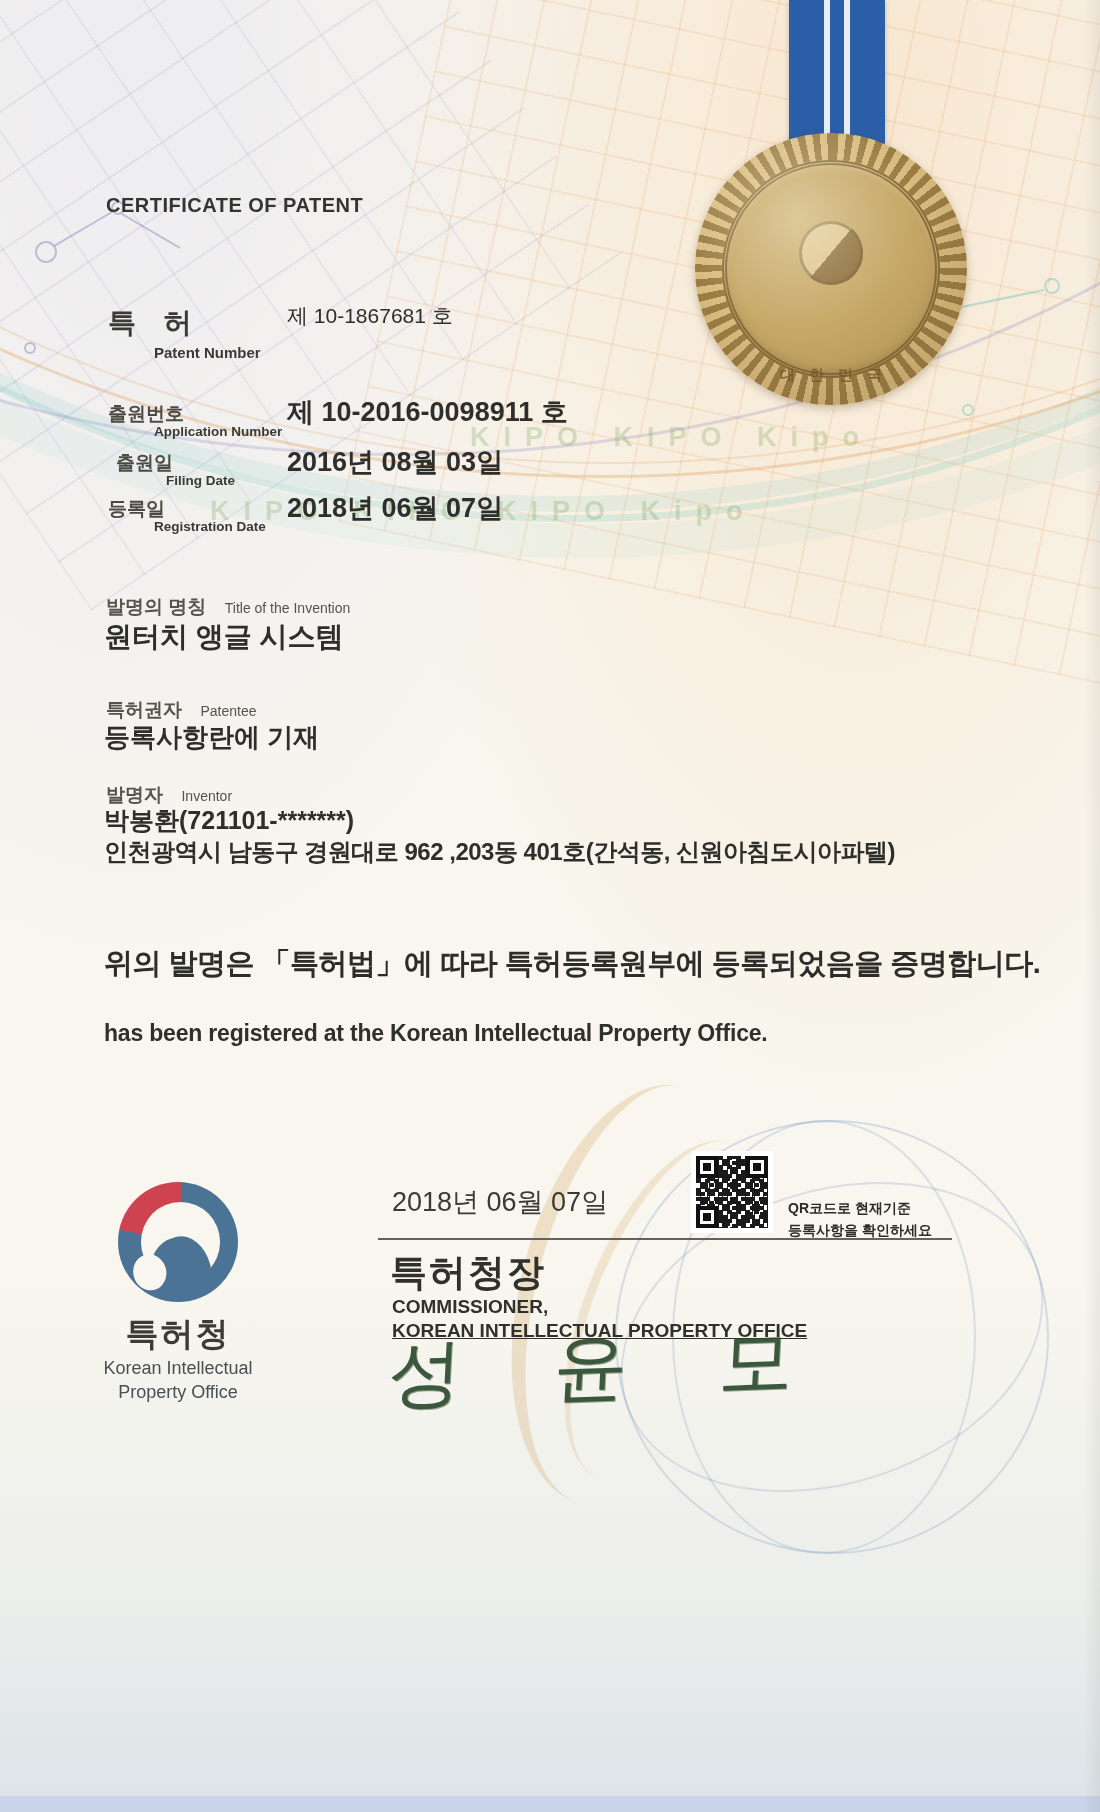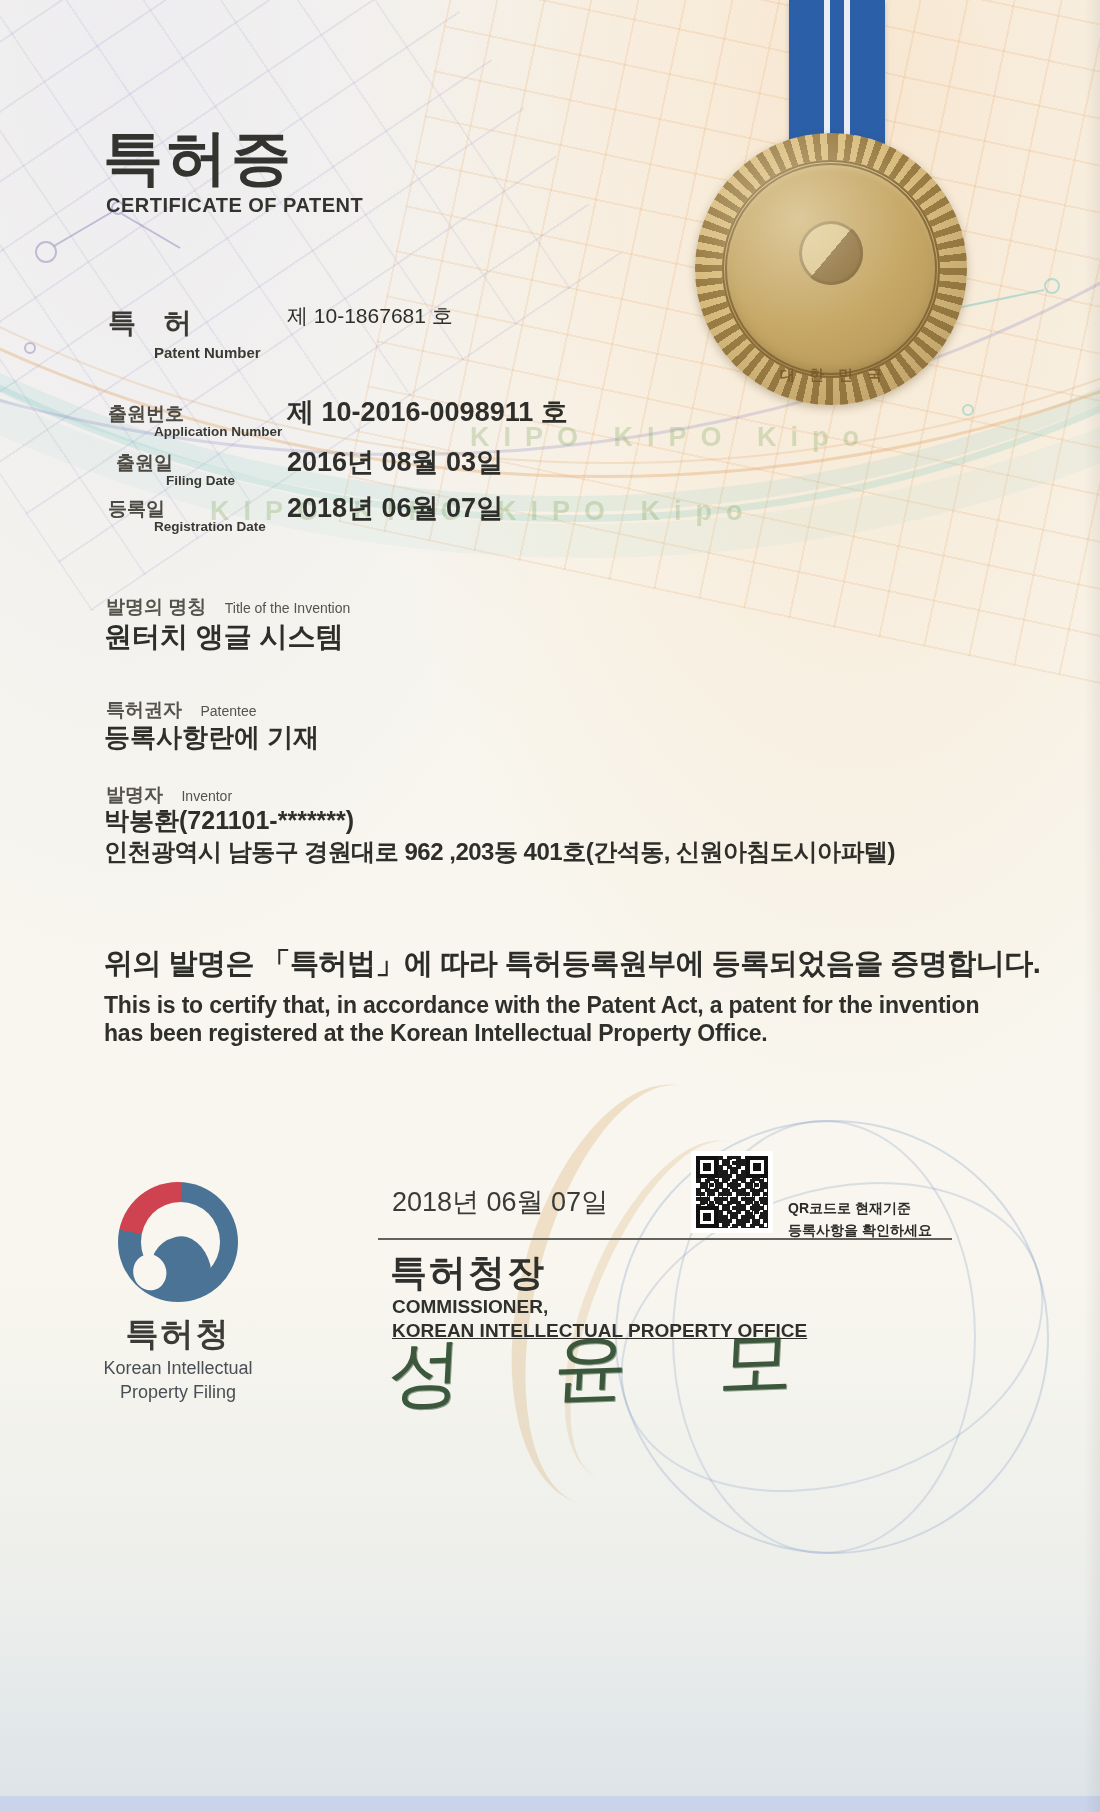--- a/index.html
+++ b/index.html
@@ -145,21 +145,20 @@
   <div class="deco edge-r"></div>
 
   <div class="abs ribbon"></div>
   <div class="abs seal">
     <div class="seal-disc"></div>
     <div class="seal-ring"></div>
     <div class="seal-emblem"></div>
     <div class="seal-country">대한민국</div>
   </div>
 
-  <div class="abs z title-ko">특허증</div>
   <div class="abs z title-en">CERTIFICATE OF PATENT</div>
 
   <div class="abs z lab-big" style="left:108px;top:304px;letter-spacing:10px;">특 허</div>
   <div class="abs z lab-sub" style="left:108px;top:344px;">Patent Number</div>
   <div class="abs z val-xl" style="left:287px;top:302px;">제 10-1867681 호</div>
 
   <div class="abs z lab-mid" style="left:108px;top:401px;">출원번호</div>
   <div class="abs z lab-sub" style="left:108px;top:424px;font-size:13.5px;">Application Number</div>
   <div class="abs z val-lg" style="left:287px;top:394px;">제 10-2016-0098911 호</div>
 
@@ -184,21 +183,20 @@
   <div class="abs z val-md" style="left:104px;top:720px;font-size:26px;">등록사항란에 기재</div>
 
   <div class="abs z" style="left:106px;top:782px;">
     <span class="lab-mid" style="color:#55534b;">발명자</span>
     <span class="lab-sm" style="margin-left:14px;">Inventor</span>
   </div>
   <div class="abs z val-md" style="left:104px;top:804px;">박봉환(721101-*******)</div>
   <div class="abs z val-md" style="left:104px;top:836px;font-size:24px;letter-spacing:-0.5px;">인천광역시 남동구  경원대로  962 ,203동 401호(간석동, 신원아침도시아파텔)</div>
 
   <div class="abs z stmt-ko">위의 발명은 「특허법」에 따라 특허등록원부에 등록되었음을 증명합니다.</div>
-  <div class="abs z stmt-en" style="left:104px;top:992px;">This is to certify that, in accordance with the Patent Act, a patent for the invention</div>
   <div class="abs z stmt-en" style="left:104px;top:1020px;">has been registered at the Korean Intellectual Property Office.</div>
 
   <div class="abs z date-line">2018년 06월 07일</div>
 
   <div class="abs qr">
     <div class="qr-noise"></div>
     <span class="fp tl"></span>
     <span class="fp tr"></span>
     <span class="fp bl"></span>
   </div>
@@ -211,15 +209,15 @@
   <div class="abs z comm-en" style="left:392px;top:1320px;text-decoration:underline;">KOREAN INTELLECTUAL PROPERTY OFFICE</div>
   <div class="abs z signature">성 윤 모</div>
 
   <div class="abs logo">
     <div class="logo-circle"></div>
     <div class="logo-hole"></div>
     <div class="logo-swirl"></div>
   </div>
   <div class="abs logo-ko">특허청</div>
   <div class="abs logo-en" style="top:1358px;">Korean Intellectual</div>
-  <div class="abs logo-en" style="top:1382px;">Property Filing</div>
+  <div class="abs logo-en" style="top:1382px;">Property Office</div>
 
 </div>
 
 </body></html>

